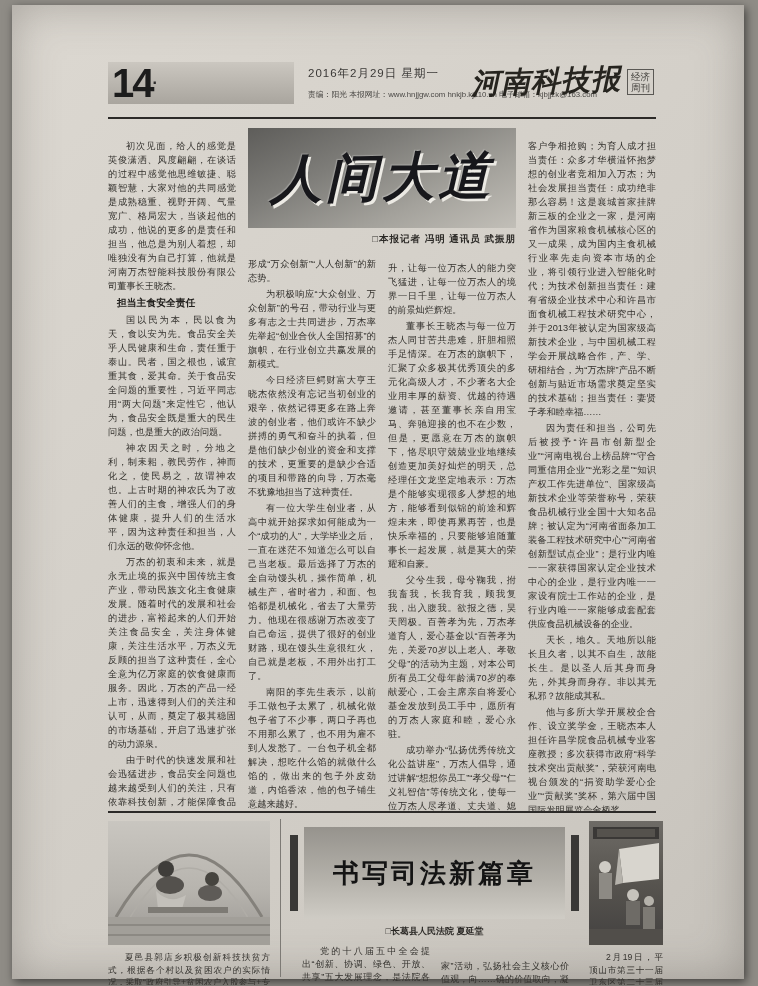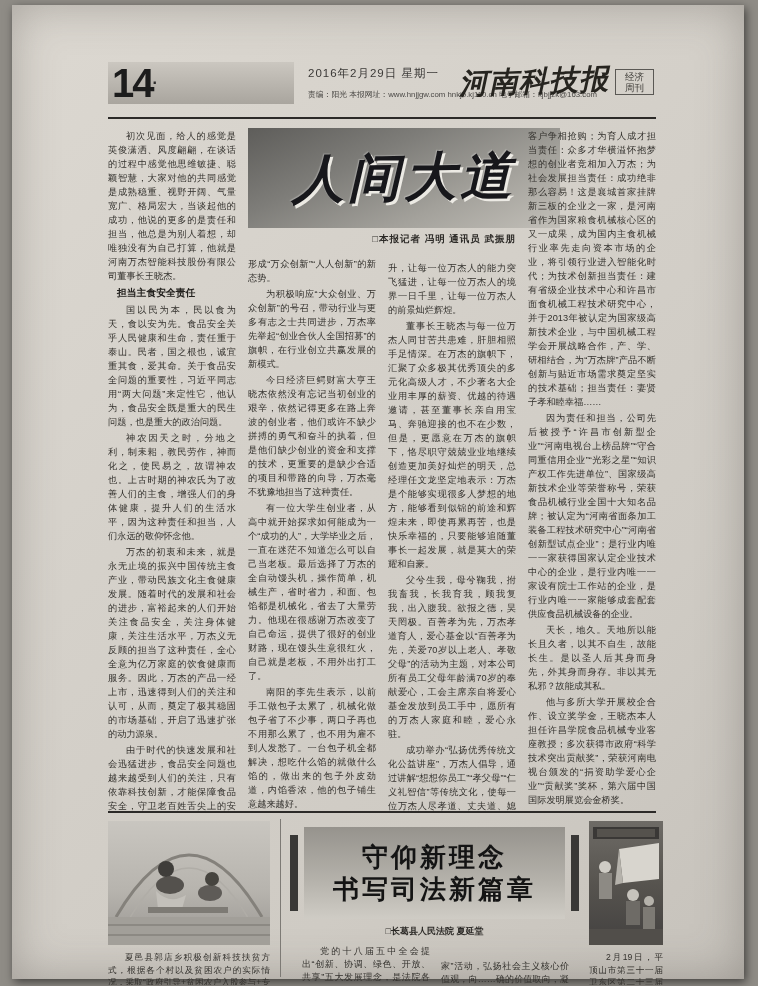--- a/index.html
+++ b/index.html
@@ -27,37 +27,37 @@
   .dateblock{position:absolute;left:200px;top:6px;width:230px;}
   .dateline{font-size:11.5px;color:#3a3836;letter-spacing:1px;}
   .infoline{font-size:7.8px;color:#4a4845;margin-top:8px;white-space:nowrap;}
   .masthead{position:absolute;right:2px;top:2px;display:flex;align-items:center;gap:6px;}
   .masthead-name{
     font-family:"DejaVu Serif","Liberation Serif",serif;
     font-style:italic;font-weight:bold;font-size:29px;color:#26241f;
     transform:rotate(-2deg);letter-spacing:1px;
   }
   .supp-box{
-    border:1px solid #5a5854;padding:1px 9px;font-size:9.5px;color:#3c3a36;
+    border:1px solid #5a5854;padding:1px 3px;font-size:9.5px;color:#3c3a36;
     line-height:11px;text-align:center;
   }
   .hdr-rule{position:absolute;left:96px;top:112px;width:548px;height:2px;background:#2c2a28;}
   
   .article{position:absolute;left:96px;top:120px;width:548px;height:686px;overflow:hidden;
     color:#33312d;}
-  .col{position:absolute;top:4px;width:128px;height:686px;overflow:hidden;text-align:justify;}
+  .col{position:absolute;top:14px;width:128px;height:686px;overflow:hidden;text-align:justify;}
   .col p{margin:0 0 2px 0;font-size:9.2px;line-height:14px;text-indent:18px;}
   .col p.noind{text-indent:0;}
   .col .subhead{font-size:9.8px;font-weight:bold;text-indent:9px;margin:3px 0;color:#22201d;}
   .c1{left:0;}
   .c2{left:140px;top:132px;height:554px;}
   .c3{left:280px;top:136px;height:554px;}
   .c4{left:420px;}
   .headline-box{
-    position:absolute;left:140px;top:3px;width:312px;height:100px;
+    position:absolute;left:140px;top:3px;width:268px;height:100px;
     background:linear-gradient(155deg,#5e5d5a 0%,#7e7d79 35%,#a3a19b 68%,#c2bfb8 100%);
     display:flex;align-items:center;justify-content:center;
   }
   .headline-text{
     font-family:"DejaVu Serif","Liberation Serif",serif;
     font-style:italic;font-weight:bold;font-size:52px;color:#17171b;
     letter-spacing:4px;transform:rotate(-1deg);
     text-shadow:2.5px 2.5px 0 #eceae4, -1px -1px 1px rgba(255,255,255,.25);
     white-space:nowrap;
   }
@@ -187,21 +187,20 @@
         <rect x="40" y="86" width="80" height="6" fill="#7d7a74"></rect>
       </svg>
     </div>
     <div class="caption cap-left">夏邑县郭店乡积极创新科技扶贫方式，根据各个村以及贫困农户的实际情况，采取“政府引导+贫困农户入股参与+专业大户吸纳共同分</div>
 
     <div class="bottom-vrule"></div>
     <div class="bar bar-l"></div>
     <div class="bar bar-r"></div>
 
     <div class="midbox">
-      <div class="midtitle">守仰新理念</div>
       <div class="midtitle">书写司法新篇章</div>
     </div>
     <div class="midbyline">□长葛县人民法院 夏延堂</div>
     <div class="midcol m1">党的十八届五中全会提出“创新、协调、绿色、开放、共享”五大发展理念，是法院各项工作开展下一步的努力方向</div>
     <div class="midcol m2">家”活动，弘扬社会主义核心价值观，向……确的价值取向，凝聚正能量，……</div>
 
     <div class="photo-right">
       <svg width="74" height="124" viewBox="0 0 74 124">
         <defs>
           <linearGradient id="g2" x1="0" y1="0" x2="0" y2="1">

